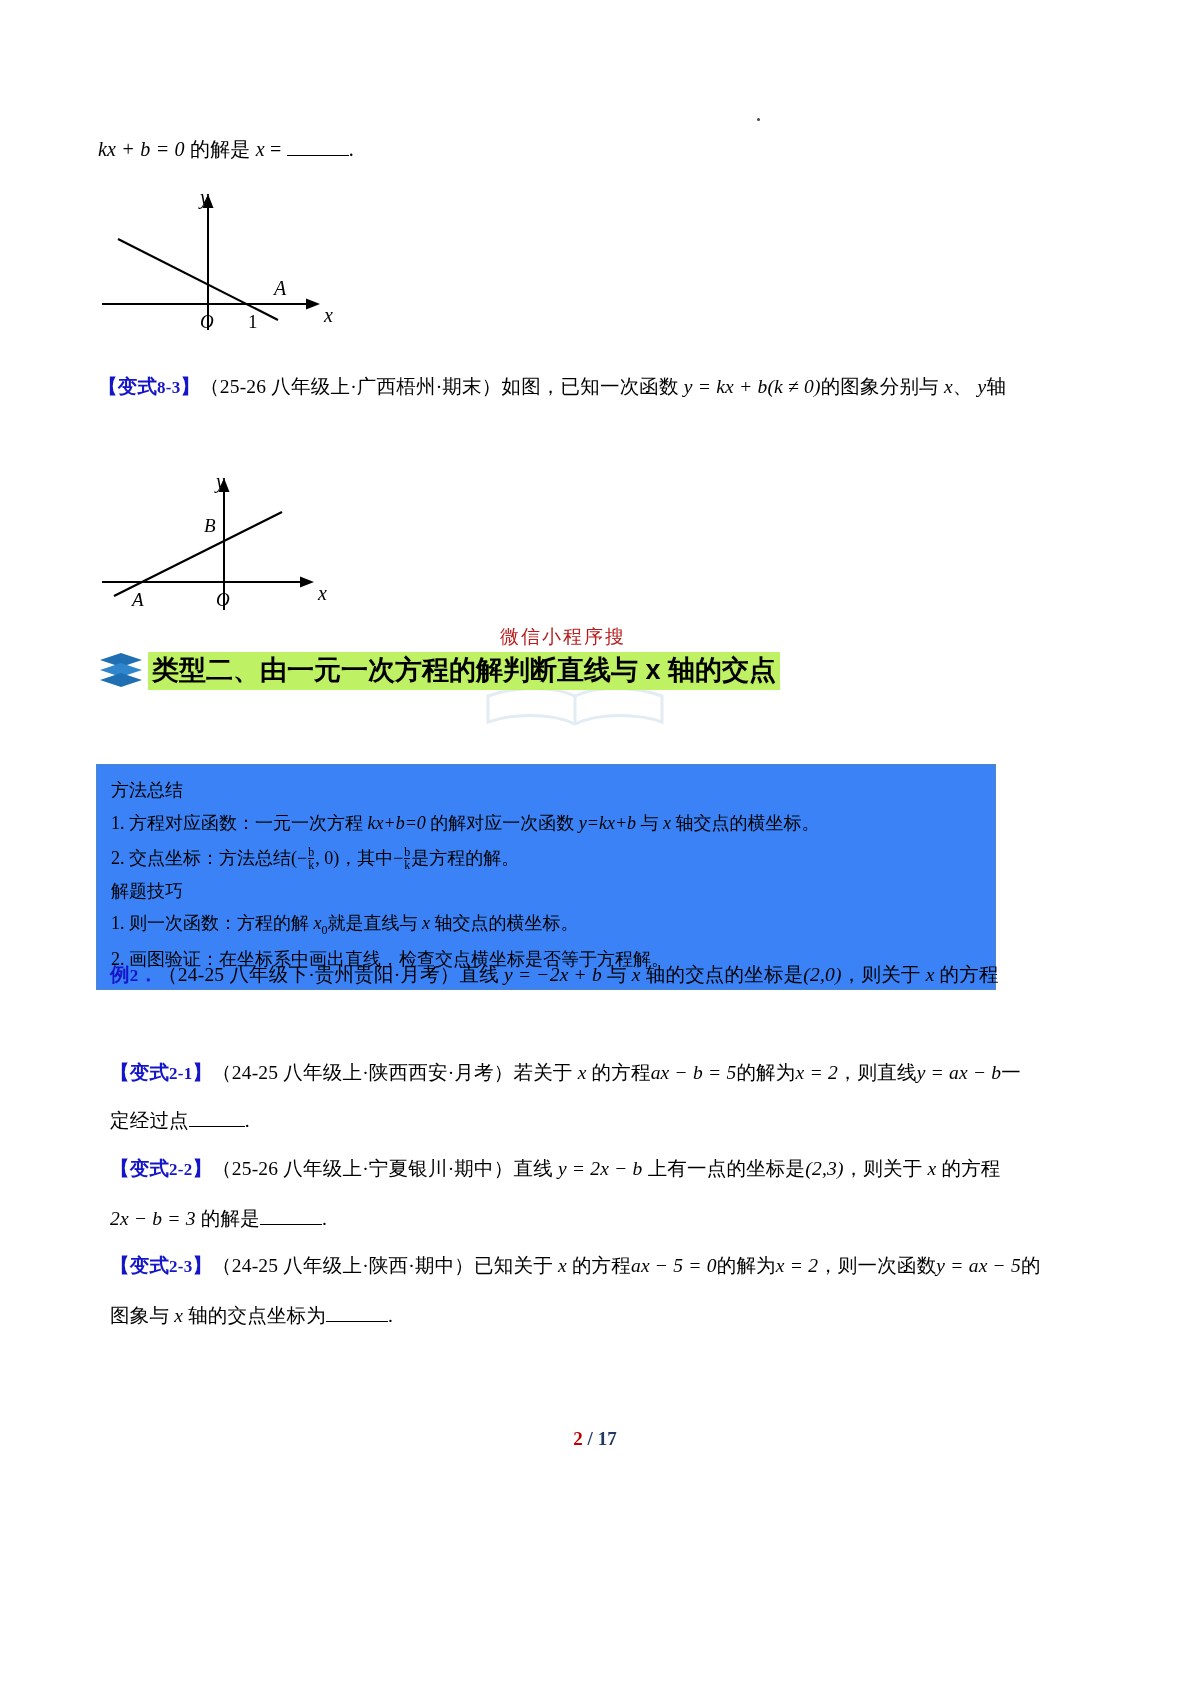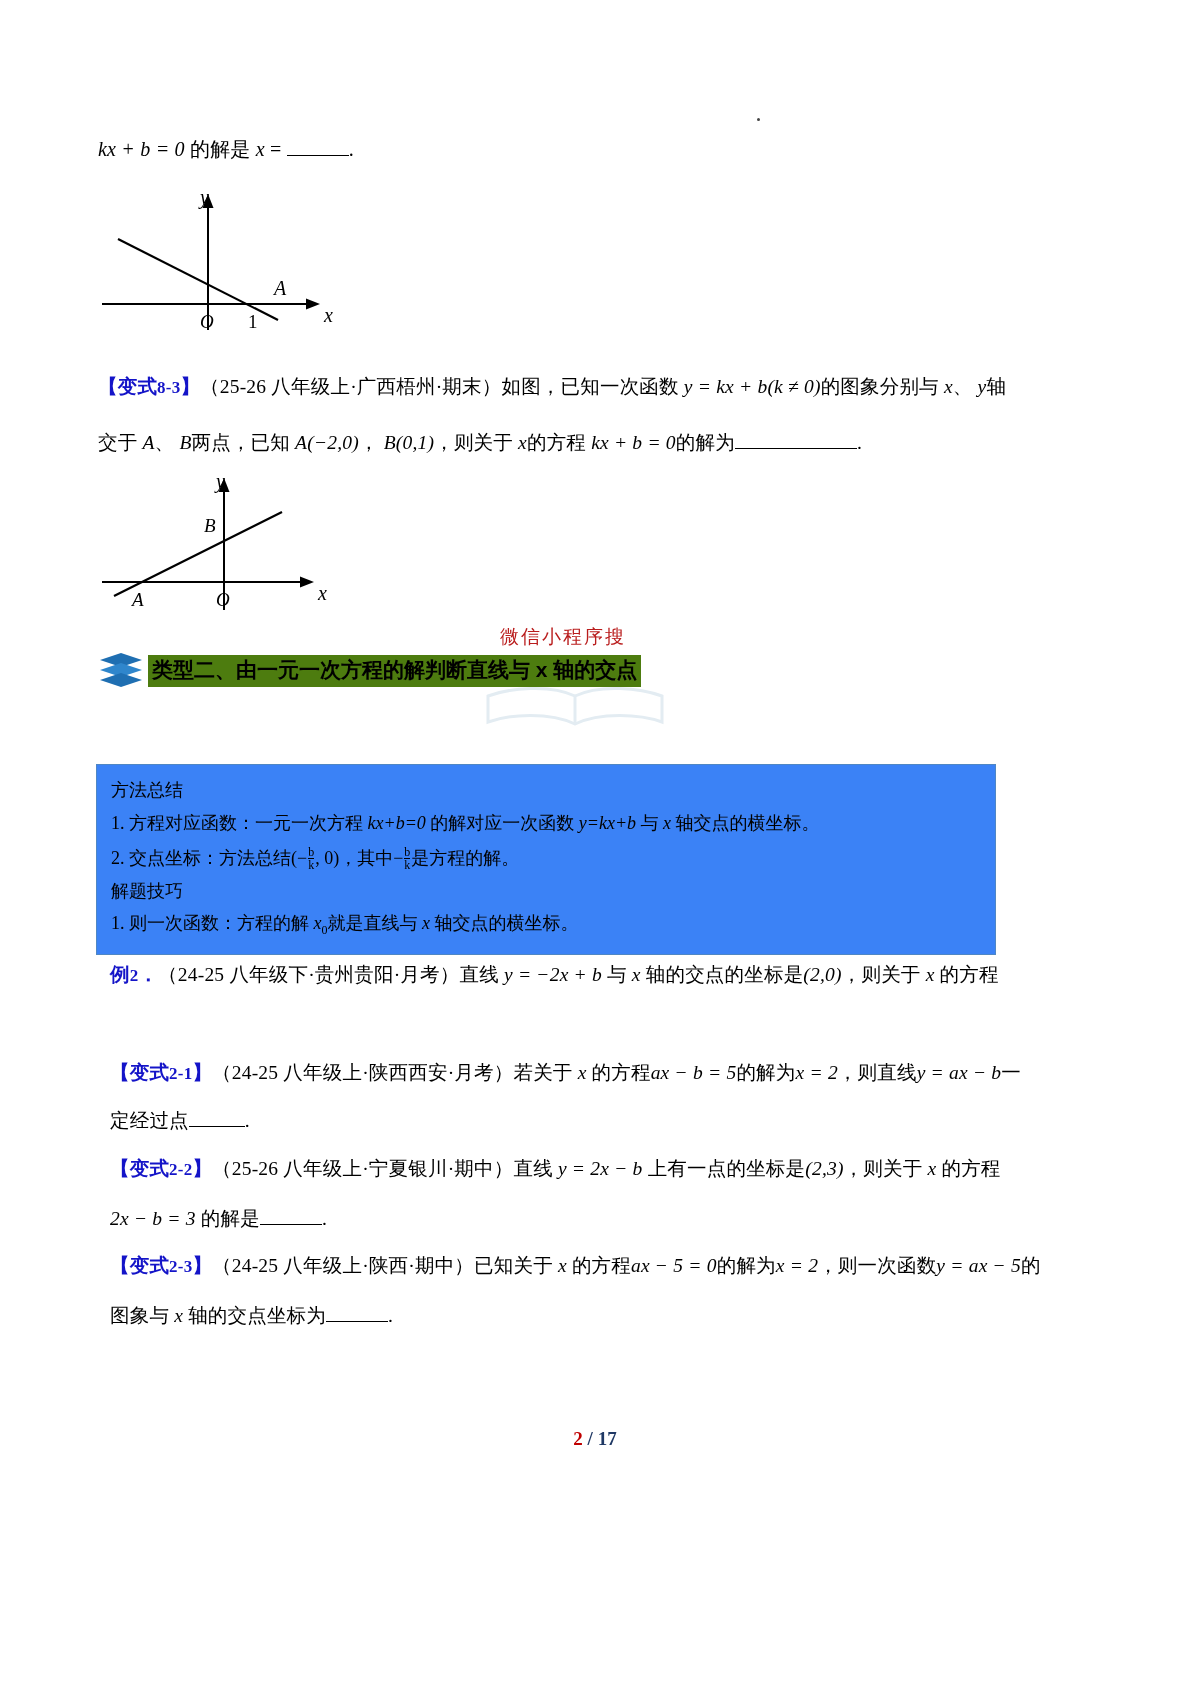--- a/index.html
+++ b/index.html
@@ -52,23 +52,23 @@
   .tagsmall{color:#1414c8;font-weight:bold;font-size:17px;}
   
   .sec{
     position:absolute;left:98px;top:650px;
     display:flex;align-items:center;height:42px;
   }
   .secicon{
     width:46px;height:40px;position:relative;margin-right:4px;flex:0 0 46px;
   }
   .sectitle{
-    background:#4d7c0f;
+    background:#bef264;
     font-weight:bold;
-    font-size:21px;
+    font-size:27px;
     padding:3px 4px 4px 4px;
     line-height:1.15;
     white-space:nowrap;
     font-family:"Liberation Sans","DejaVu Sans",sans-serif;
   }
   
   .wm1{
     position:absolute;left:500px;top:624px;
     font-size:19px;color:#b91c1c;letter-spacing:2px;
     font-family:"Liberation Sans",sans-serif;
@@ -164,29 +164,20 @@
     </svg>
   </div>
 
   <div class="v13a para">
     <span class="tag">【变式</span><span class="tagsmall">8-3</span><span class="tag">】</span><span>（25-26 八年级上·广西梧州·期末）</span><span>如图，已知一次函数</span>
     <span class="mi">y = kx + b</span><span class="mi">(k ≠ 0)</span><span>的图象分别与</span>
     <span class="mi">x</span><span>、</span>
     <span class="mi">y</span><span>轴</span>
   </div>
 
-  <div class="v13b para">
-    <span>交于</span>
-    <span class="mi">A</span><span>、</span>
-    <span class="mi">B</span><span>两点，已知</span>
-    <span class="mi">A(−2,0)</span><span>，</span>
-    <span class="mi">B(0,1)</span><span>，则关于</span>
-    <span class="mi">x</span><span>的方程</span>
-    <span class="mi">kx + b = 0</span><span>的解为</span><span class="blank b120"></span><span>.</span>
-  </div>
 
   <div class="fig2">
     <svg width="260" height="150" viewBox="0 0 260 150">
 
       <line x1="6" y1="112" x2="204" y2="112" stroke="#000" stroke-width="2"></line>
       <polygon points="204,106.5 218,112 204,117.5" fill="#000"></polygon>
 
       <line x1="128" y1="140" x2="128" y2="22" stroke="#000" stroke-width="2"></line>
       <polygon points="122.5,22 128,8 133.5,22 " fill="#000"></polygon>
 
@@ -241,20 +232,24 @@
     <p class="hdr">解题技巧</p>
 
     <p class="bl">
       <span>1.</span>
       <span>则一次函数：</span><span>方程的解</span>
       <span class="mi">x</span><sub class="sm">0</sub><span>就是直线与</span>
       <span class="mi">x</span>
       <span>轴交点的横坐标。</span>
     </p>
 
+    <p class="bl">
+      <span>2.</span>
+      <span>画图验证：</span><span>在坐标系中画出直线，检查交点横坐标是否等于方程解。</span>
+    </p>
   </div>
 
   <div class="ex e2a para indent">
     <span class="tag">例</span><span class="tagsmall">2</span><span class="tag">．</span><span>（24-25 八年级下·贵州贵阳·月考）</span><span>直线</span>
     <span class="mi">y = −2x + b</span>
     <span>与</span>
     <span class="mi">x</span>
     <span>轴的交点的坐标是</span><span class="mi">(2,0)</span><span>，则关于</span>
     <span class="mi">x</span>
     <span>的方程</span>

